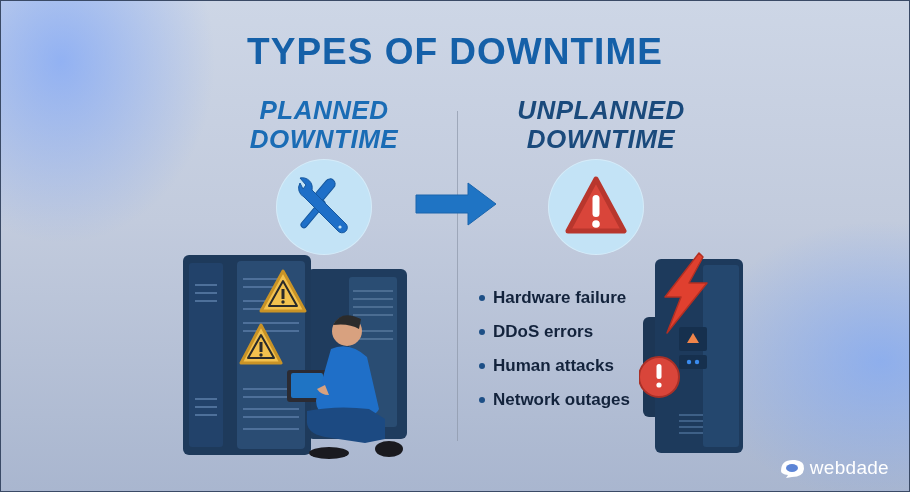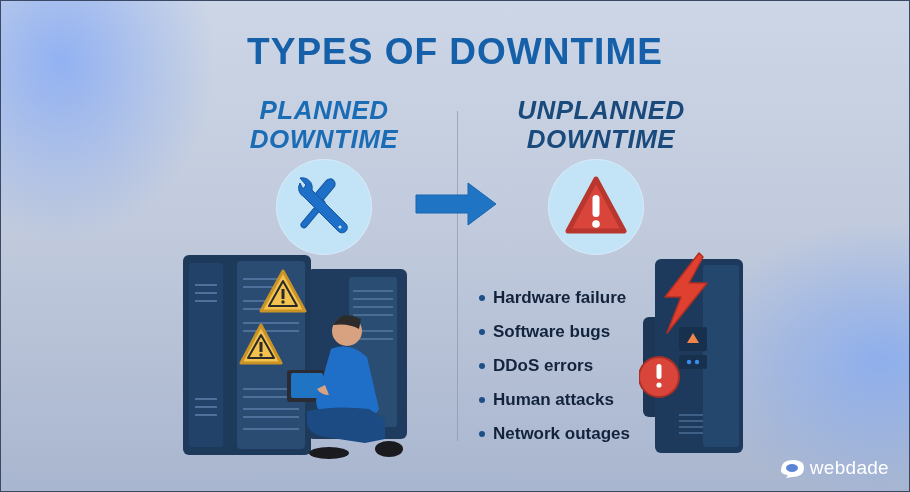--- a/index.html
+++ b/index.html
@@ -142,24 +142,20 @@
     </svg>
   </div>
 
   <ul class="bullets">
     <li>
         <span class="dot"></span>
         <span>Hardware failure</span>
       </li>
     <li>
         <span class="dot"></span>
-        <span>Software bugs</span>
-      </li>
-    <li>
-        <span class="dot"></span>
         <span>DDoS errors</span>
       </li>
     <li>
         <span class="dot"></span>
         <span>Human attacks</span>
       </li>
     <li>
         <span class="dot"></span>
         <span>Network outages</span>
       </li>

